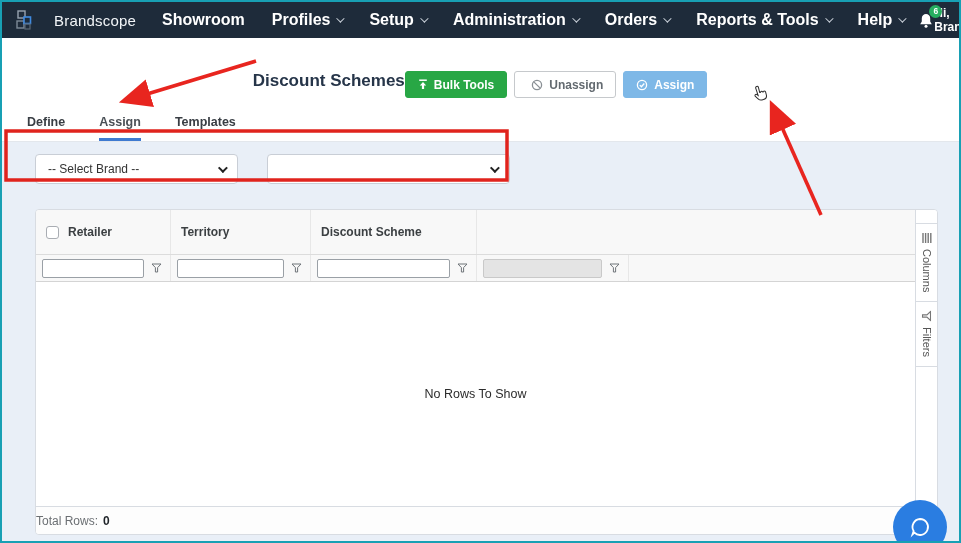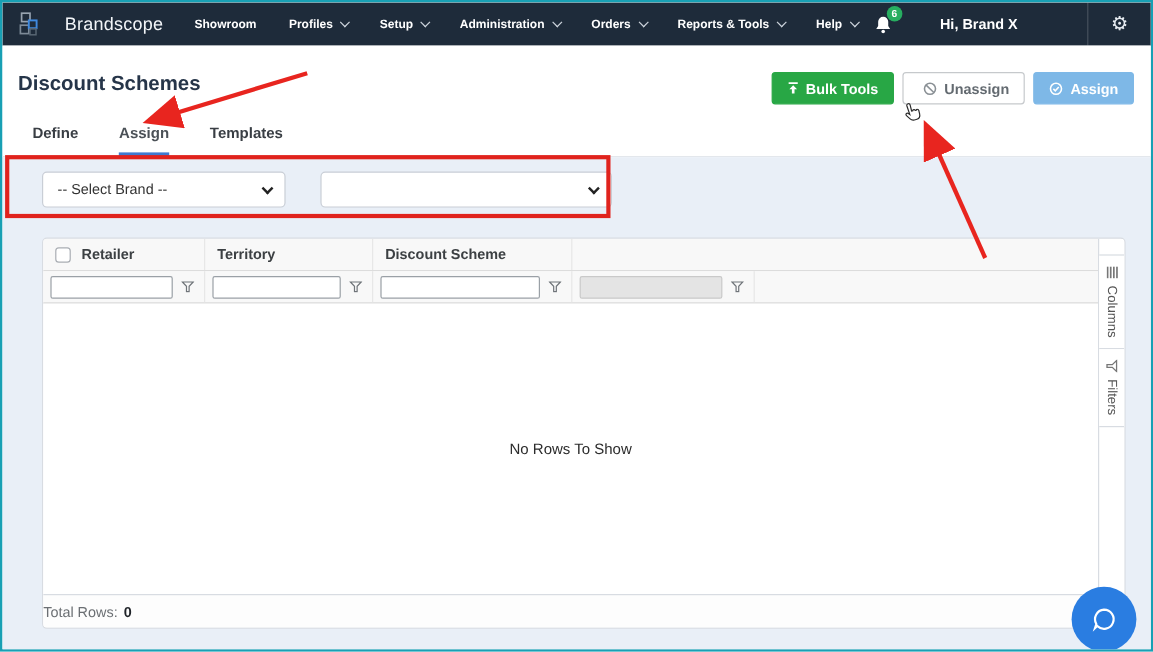--- a/index.html
+++ b/index.html
@@ -13,41 +13,41 @@
   }
 
   
   .navbar {
     height: 36px; background: #1e2b3a; display: flex; align-items: center;
     padding: 0 0 0 13px; color: #fff;
   }
   .brand-wrap { display: flex; align-items: center; gap: 17px; margin-right: 26px; }
   .brand-name { font-size: 15px; font-weight: 400; letter-spacing: .2px; color: #f2f5f8; }
   .nav-item {
-    display: flex; align-items: center; gap: 6px; font-size: 10px; font-weight: bold;
+    display: flex; align-items: center; gap: 6px; font-size: 16px; font-weight: bold;
     color: #fff; margin-right: 27px; cursor: pointer; white-space: nowrap;
   }
   .chev {
     width: 6px; height: 6px; border-right: 1.6px solid #cdd4dc; border-bottom: 1.6px solid #cdd4dc;
     transform: rotate(45deg) translateY(-2px); display: inline-block;
   }
   .bell-wrap { position: relative; margin-left: 14px; cursor: pointer; }
   .badge {
     position: absolute; top: -7px; right: -8px; background: #27ae60; color: #fff;
     font-size: 8.5px; font-weight: bold; border-radius: 50%; width: 13px; height: 13px;
     display: flex; align-items: center; justify-content: center;
   }
   .nav-right { margin-left: auto; display: flex; align-items: center; height: 100%; }
   .greeting { font-size: 12px; font-weight: bold; margin-right: 58px; }
   .nav-divider { width: 1px; height: 100%; background: rgba(255,255,255,.18); }
   .gear-btn { width: 52px; display: flex; align-items: center; justify-content: center; font-size: 16px; color: #e8edf2; cursor: pointer; }
 
   
   .header-section { background: #fff; padding: 22px 14px 0 13px; border-bottom: 1px solid #e3e7ec; }
-  .header-row { display: flex; align-items: flex-start; justify-content: space-between; }
+  .header-row { display: flex; align-items: flex-start; justify-content: center; margin-top: 11px; }
   .page-title { font-size: 17px; font-weight: bold; color: #263549; }
   .action-buttons { display: flex; gap: 7px; }
   .btn {
     height: 27px; padding: 0 12px; border-radius: 3px; font-size: 12px; font-weight: bold;
     display: inline-flex; align-items: center; gap: 6px; border: 1px solid transparent; cursor: pointer;
     font-family: "Liberation Sans", sans-serif;
   }
   .btn-green { background: #28a745; border-color: #28a745; color: #fff; }
   .btn-outline { background: #fff; border-color: #c6c9cc; color: #636a70; padding-left: 16px; }
   .btn-blue { background: #7eb8e7; border-color: #7eb8e7; color: #fff; }
@@ -72,21 +72,21 @@
 
   
   .card {
     margin-top: 25px; width: 903px; height: 326px; background: #fdfdfd;
     border: 1px solid #d8dce2; border-radius: 4px;
     display: grid; grid-template-columns: 1fr 22px; grid-template-rows: 1fr 28px;
     overflow: hidden;
   }
   .grid-main { display: flex; flex-direction: column; min-width: 0; }
   .cols { display: grid; grid-template-columns: 135px 140px 166px 152px 1fr; }
-  .grid-header { background: #f8f8f8; height: 27px; border-bottom: 1px solid #dcdcdc; }
+  .grid-header { background: #f8f8f8; height: 45px; border-bottom: 1px solid #dcdcdc; }
   .hcell {
     display: flex; align-items: center; gap: 9px; padding: 0 10px;
     font-size: 12px; font-weight: bold; color: #3c4043; border-right: 1px solid #e7e7e7;
     overflow: hidden; white-space: nowrap;
   }
   .hcell.last { border-right: none; }
   .checkbox { width: 13px; height: 13px; border: 1.5px solid #a9adb3; border-radius: 3px; background: #fff; flex: none; cursor: pointer; }
   .grid-filter { background: #f8f8f8; height: 27px; border-bottom: 1px solid #d4d4d4; }
   .fcell { display: flex; align-items: center; padding: 0 8px 0 6px; border-right: 1px solid #e7e7e7; gap: 7px; }
   .fcell.last { border-right: none; }

